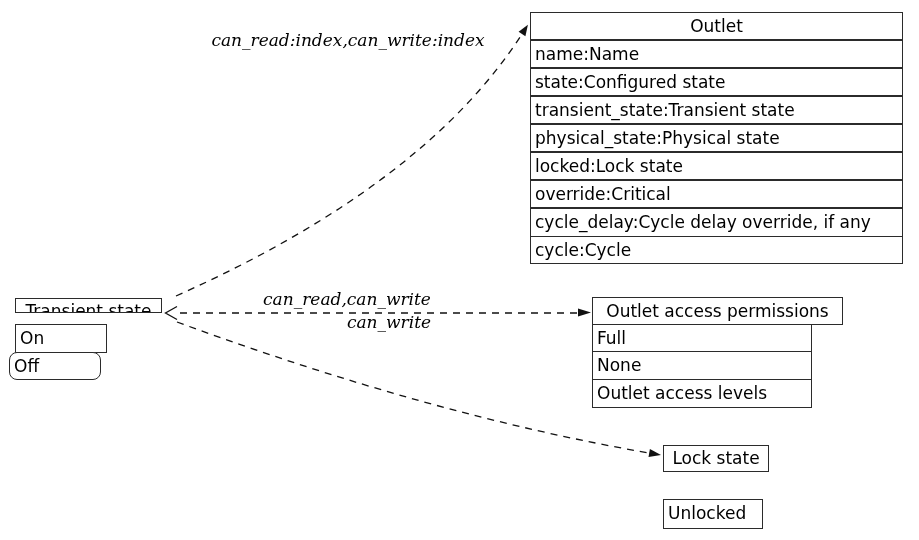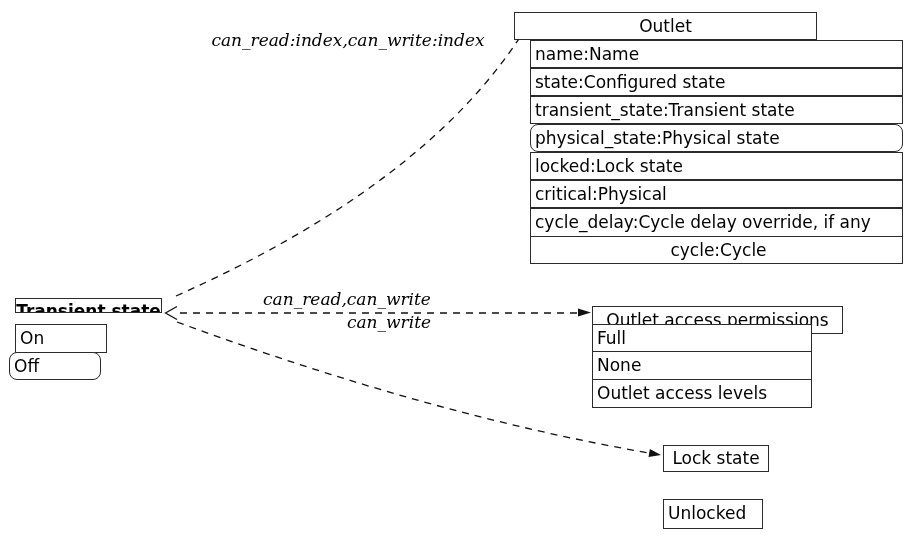--- a/index.html
+++ b/index.html
@@ -38,39 +38,39 @@
       <polygon points="591,312.5 578,308.5 578,316.5"></polygon>
       <polygon points="661,455.1 648.5,456.9 649.9,449.1"></polygon>
     </g>
   </svg>
 
   <div class="edge-label" style="left:348px; top:31px;">can_read:index,can_write:index</div>
   <div class="edge-label" style="left:347px; top:290px;">can_read,can_write</div>
   <div class="edge-label" style="left:345px; top:313px;margin-left:44px;">can_write</div>
 
   <div>
-    <div class="cell thead" style="left:514px; top:12px;  width:303px; height:28px; line-height:26px;">Outlet</div>
+    <div class="cell thead" style="left:530px; top:12px;  width:373px; height:28px; line-height:26px;">Outlet</div>
     <div class="cell trow" style="left:530px; top:40px;  width:373px; height:28px; line-height:26px;">name:Name</div>
     <div class="cell trow" style="left:530px; top:68px;  width:373px; height:28px; line-height:26px;">state:Configured state</div>
     <div class="cell trow" style="left:530px; top:96px;  width:373px; height:28px; line-height:26px;">transient_state:Transient state</div>
-    <div class="cell trow" style="left:530px; top:124px; width:373px; height:28px; line-height:26px;border-radius:8px;">physical_state:Physical state</div>
+    <div class="cell trow" style="left:530px; top:124px; width:373px; height:28px; line-height:26px;">physical_state:Physical state</div>
     <div class="cell trow" style="left:530px; top:152px; width:373px; height:28px; line-height:26px;">locked:Lock state</div>
-    <div class="cell trow" style="left:530px; top:180px; width:373px; height:28px; line-height:26px;">critical:Physical</div>
+    <div class="cell trow" style="left:530px; top:180px; width:373px; height:28px; line-height:26px;">override:Critical</div>
     <div class="cell trow" style="left:530px; top:208px; width:373px; height:45px; line-height:26px;">cycle_delay:Cycle delay override, if any</div>
-    <div class="cell trow" style="left:530px; top:236px; width:373px; height:28px; line-height:26px;text-align:center;">cycle:Cycle</div>
+    <div class="cell trow" style="left:530px; top:236px; width:373px; height:28px; line-height:26px;">cycle:Cycle</div>
   </div>
 
   <div>
-    <div class="cell thead" style="left:15px; top:298px; width:147px; height:15px; line-height:25px;font-weight:bold;">Transient state</div>
+    <div class="cell thead" style="left:15px; top:298px; width:147px; height:15px; line-height:25px;">Transient state</div>
     <div class="cell trow" style="left:15px; top:324px; width:92px; height:29px; line-height:27px;">On</div>
     <div class="cell trow" style="left:9px; top:352px; width:92px; height:28px; line-height:26px;border-radius:8px;">Off</div>
   </div>
 
   <div>
-    <div class="cell thead" style="left:592px; top:297px; width:251px; height:28px; line-height:26px;margin-top:9px;">Outlet access permissions</div>
+    <div class="cell thead" style="left:592px; top:297px; width:251px; height:28px; line-height:26px;">Outlet access permissions</div>
     <div class="cell trow" style="left:592px; top:324px; width:220px; height:28px; line-height:26px;">Full</div>
     <div class="cell trow" style="left:592px; top:351px; width:220px; height:29px; line-height:27px;">None</div>
     <div class="cell trow" style="left:592px; top:379px; width:220px; height:29px; line-height:27px;">Outlet access levels</div>
   </div>
 
   <div>
     <div class="cell thead" style="left:663px; top:445px; width:106px; height:27px; line-height:25px;">Lock state</div>
     <div class="cell trow" style="left:663px; top:471px; width:100px; height:29px; line-height:27px;margin-top:29px;">Locked</div>
     <div class="cell trow" style="left:663px; top:499px; width:100px; height:30px; line-height:26px;">Unlocked</div>
   </div>

